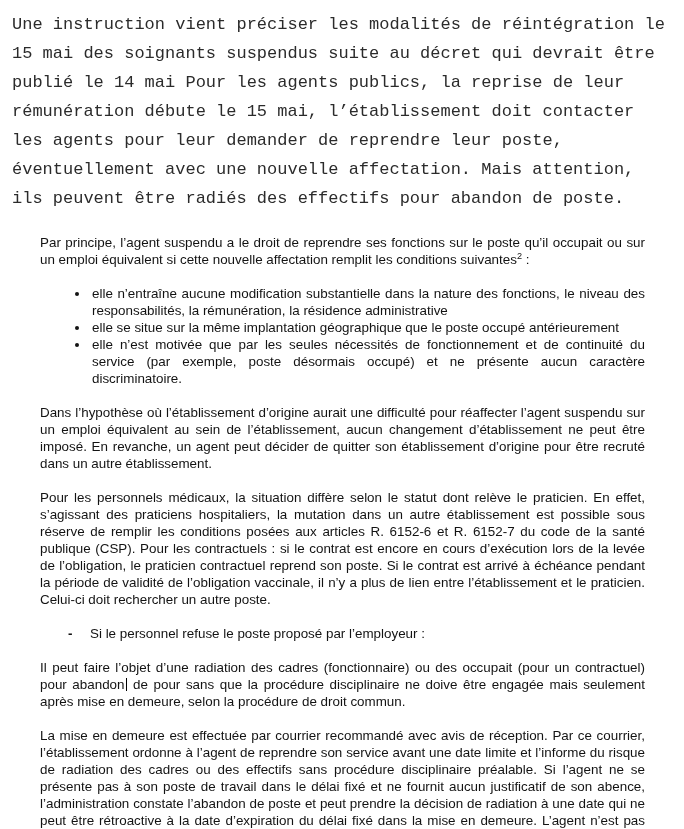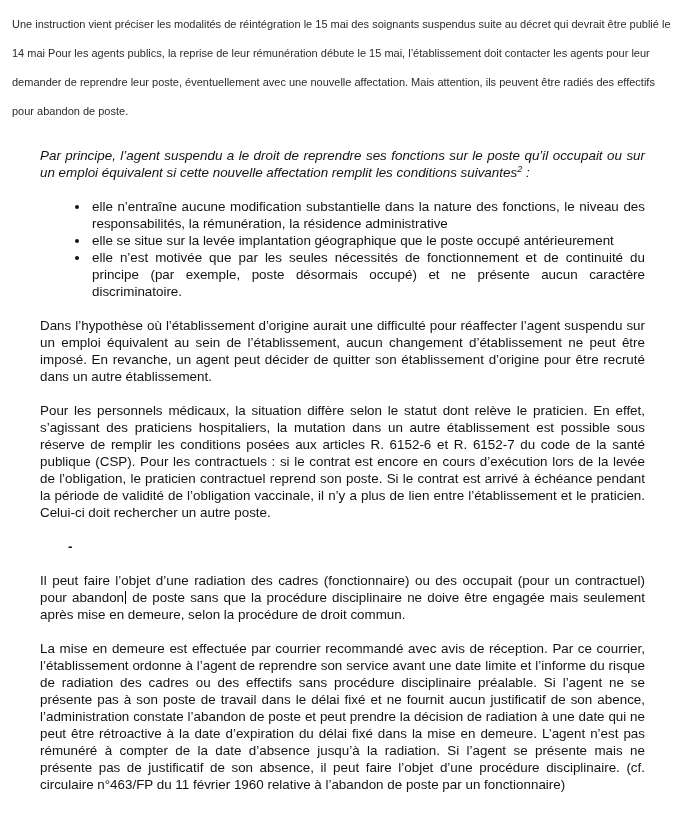--- a/index.html
+++ b/index.html
@@ -11,42 +11,41 @@
     overflow: hidden;
   }
   .page {
     position: relative;
     width: 684px;
     height: 829px;
     background: #ffffff;
   }
   
   .intro {
-    font-family: Liberation Sans, sans-serif;
-    font-size: 11px;
+    font-family: Liberation Mono, monospace;
+    font-size: 17px;
     line-height: 29px;
     color: #2b2b2b;
     margin: 10px 12px 0 12px;
     text-align: left;
   }
   
   .doc {
     font-family: "Liberation Sans", sans-serif;
     font-size: 13.4px;
     line-height: 17px;
     color: #131313;
     margin: 21px 39px 0 40px;
     text-align: justify;
   }
   .doc p {
     margin: 17px 0;
   }
   .doc p:first-child {
     margin-top: 8px;
-    font-style: italic;
   }
   .doc sup {
     font-size: 0.68em;
     line-height: 0;
     vertical-align: super;
   }
   .doc ul {
     margin: 8px 0 17px 0;
     padding-left: 50px;
   }
@@ -83,30 +82,31 @@
 <div class="page">
 
   <p class="intro">Une instruction vient préciser les modalités de réintégration le 15 mai des soignants suspendus suite au décret qui devrait être publié le 14 mai Pour les agents publics, la reprise de leur rémunération débute le 15 mai, l’établissement doit contacter les agents pour leur demander de reprendre leur poste, éventuellement avec une nouvelle affectation. Mais attention, ils peuvent être radiés des effectifs pour abandon de poste.</p>
 
   <div class="doc">
 
     <p><span>Par principe, l’agent suspendu a le droit de reprendre ses fonctions sur le poste qu’il occupait ou sur un emploi équivalent si cette nouvelle affectation remplit les conditions suivantes</span><sup>2</sup><span> :</span></p>
 
     <ul>
       <li>elle n’entraîne aucune modification substantielle dans la nature des fonctions, le niveau des responsabilités, la rémunération, la résidence administrative</li>
-      <li>elle se situe sur la levée implantation géographique que le poste occupé antérieurement</li>
-      <li>elle n’est motivée que par les seules nécessités de fonctionnement et de continuité du principe (par exemple, poste désormais occupé) et ne présente aucun caractère discriminatoire.</li>
+      <li>elle se situe sur la même implantation géographique que le poste occupé antérieurement</li>
+      <li>elle n’est motivée que par les seules nécessités de fonctionnement et de continuité du service (par exemple, poste désormais occupé) et ne présente aucun caractère discriminatoire.</li>
     </ul>
 
     <p>Dans l’hypothèse où l’établissement d’origine aurait une difficulté pour réaffecter l’agent suspendu sur un emploi équivalent au sein de l’établissement, aucun changement d’établissement ne peut être imposé. En revanche, un agent peut décider de quitter son établissement d’origine pour être recruté dans un autre établissement.</p>
 
     <p><b>Pour les personnels médicaux</b><span>, la situation diffère selon le statut dont relève le praticien. En effet, s’agissant des praticiens hospitaliers, la mutation dans un autre établissement est possible sous réserve de remplir les conditions posées aux articles R. 6152-6 et R. 6152-7 du code de la santé publique (CSP). Pour les contractuels : si le contrat est encore en cours d’exécution lors de la levée de l’obligation, le praticien contractuel reprend son poste. Si le contrat est arrivé à échéance pendant la période de validité de l’obligation vaccinale, il n’y a plus de lien entre l’établissement et le praticien. Celui-ci doit rechercher un autre poste.</span></p>
 
     <div class="dash-heading">
       <span class="dash">-</span>
+      <b>Si le personnel refuse le poste proposé par l’employeur :</b>
     </div>
 
-    <p><span>Il </span><b>peut faire l’objet d’une radiation des cadres (fonctionnaire) ou des occupait (pour un contractuel) pour abandon</b><span class="caret"></span><b> de poste</b><span> sans que la procédure disciplinaire ne doive être engagée mais seulement après mise en demeure, selon la procédure de droit commun.</span></p>
+    <p><span>Il </span><b>peut faire l’objet d’une radiation des cadres (fonctionnaire) ou des occupait (pour un contractuel) pour abandon</b><span class="caret"></span><b> de pour</b><span> sans que la procédure disciplinaire ne doive être engagée mais seulement après mise en demeure, selon la procédure de droit commun.</span></p>
 
     <p>La mise en demeure est effectuée par courrier recommandé avec avis de réception. Par ce courrier, l’établissement ordonne à l’agent de reprendre son service avant une date limite et l’informe du risque de radiation des cadres ou des effectifs sans procédure disciplinaire préalable. Si l’agent ne se présente pas à son poste de travail dans le délai fixé et ne fournit aucun justificatif de son abence, l’administration constate l’abandon de poste et peut prendre la décision de radiation à une date qui ne peut être rétroactive à la date d’expiration du délai fixé dans la mise en demeure. L’agent n’est pas rémunéré à compter de la date d’absence jusqu’à la radiation. Si l’agent se présente mais ne présente pas de justificatif de son absence, il peut faire l’objet d’une procédure disciplinaire. (cf. circulaire n°463/FP du 11 février 1960 relative à l’abandon de poste par un fonctionnaire)</p>
 
   </div>
 </div>
 
 </body></html>

